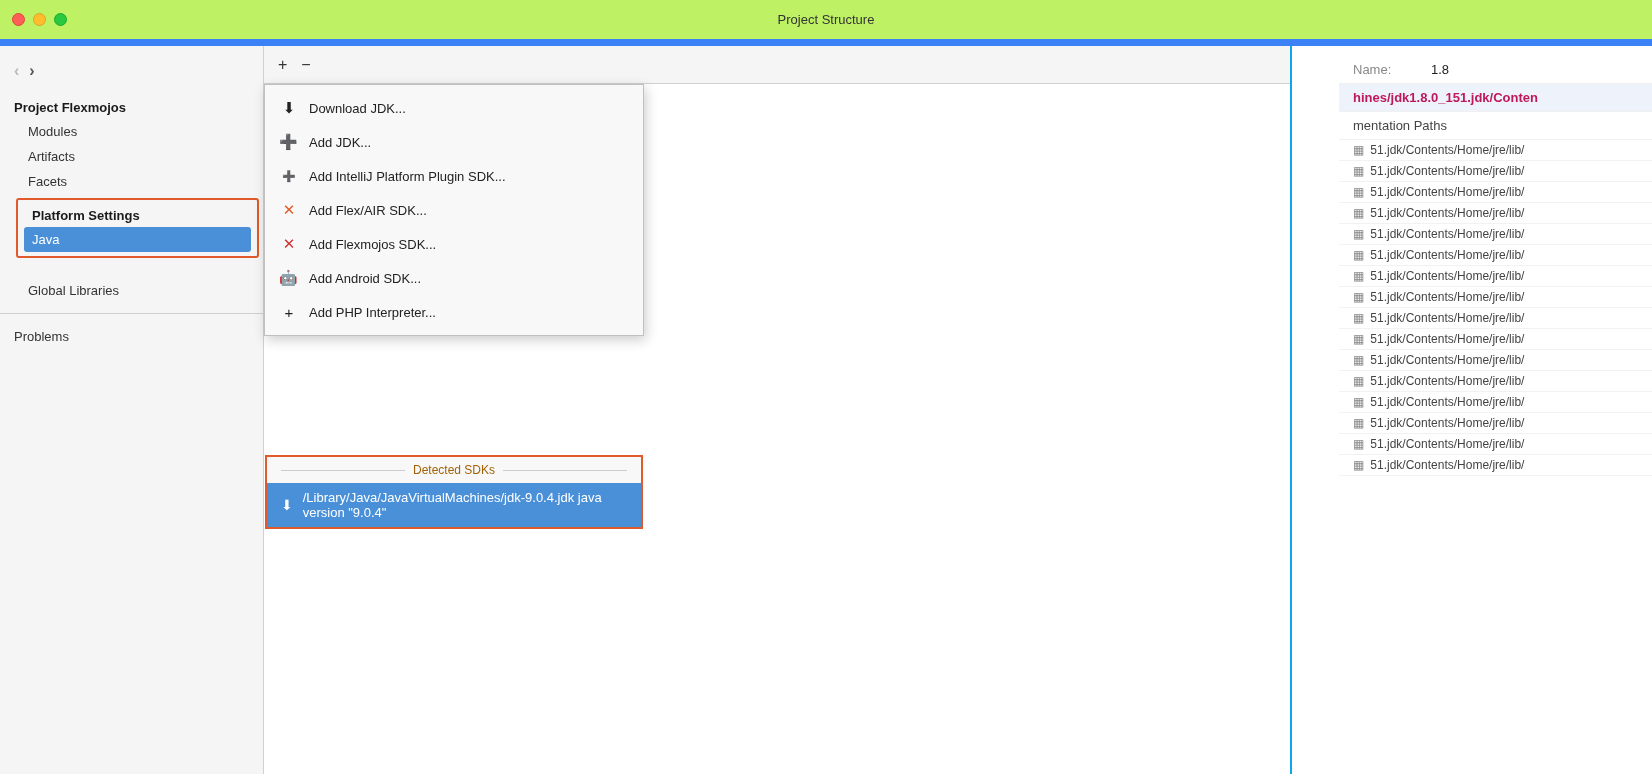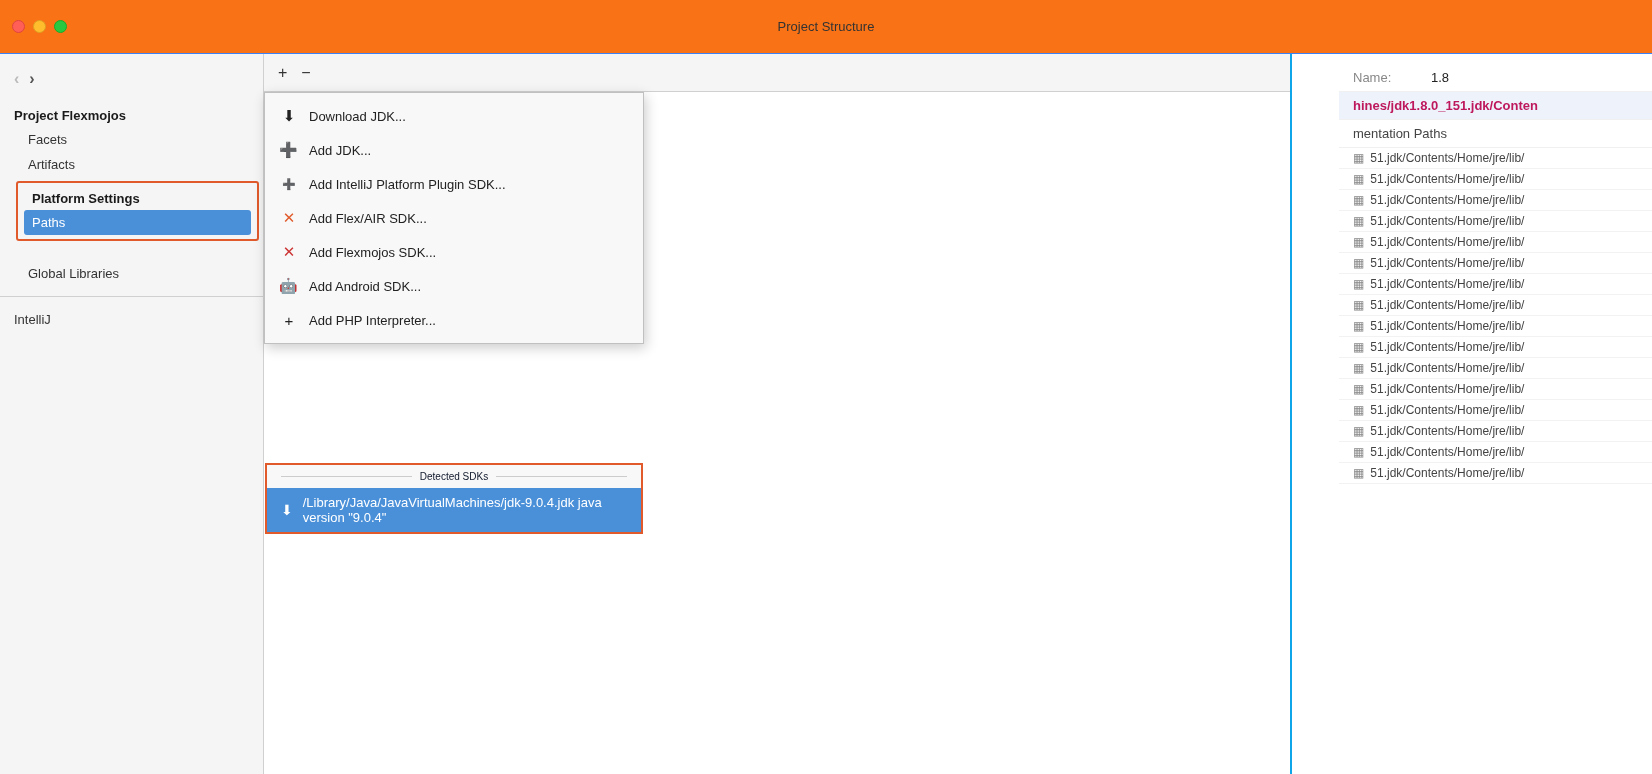--- a/index.html
+++ b/index.html
@@ -7,23 +7,23 @@
       font-family: -apple-system, BlinkMacSystemFont, "Helvetica Neue", Arial, sans-serif;
       font-size: 13px;
       background: #ececec;
       width: 1652px;
       height: 774px;
       overflow: hidden;
     }
 
     
     .titlebar {
-      height: 54px;
-      background: #f97316;
-      border-bottom: 1px solid #3b82f6;
+      height: 46px;
+      background: #bef264;
+      border-bottom: 7px solid #3b82f6;
       display: flex;
       align-items: center;
       justify-content: center;
       position: relative;
     }
     .titlebar-title {
       font-size: 13px;
       font-weight: 500;
       color: #333;
     }
@@ -160,22 +160,22 @@
       left: 0;
       right: 0;
       background: #f8f8f8;
       border: 2px solid #e05a2b;
       z-index: 90;
     }
     .detected-sdks-header {
       display: flex;
       align-items: center;
       padding: 6px 14px;
-      font-size: 10px;
-      color: #0f172a;
+      font-size: 12px;
+      color: #a16207;
       font-weight: 500;
       gap: 8px;
     }
     .detected-sdks-header::before,
     .detected-sdks-header::after {
       content: '';
       flex: 1;
       height: 1px;
       background: #ccc;
     }
@@ -282,33 +282,34 @@
 
   <div class="sidebar">
 
     <div class="nav-back-forward">
       <span class="nav-arrow disabled">‹</span>
       <span class="nav-arrow">›</span>
     </div>
 
     <div class="section-header">Project Flexmojos</div>
 
+    <div class="nav-item">Modules</div>
+    <div class="nav-item">Artifacts</div>
     <div class="nav-item">Facets</div>
-    <div class="nav-item">Artifacts</div>
 
     <div class="platform-settings-container">
       <div class="platform-settings-label">Platform Settings</div>
-      <div class="sdk-nav-item">Paths</div>
+      <div class="sdk-nav-item">Java</div>
     </div>
 
     <div class="nav-item" style="margin-top:20px;">Global Libraries</div>
 
     <div class="divider"></div>
 
-    <div class="problems-item">IntelliJ</div>
+    <div class="problems-item">Problems</div>
   </div>
 
   <div class="center-panel">
 
     <div class="toolbar">
       <span class="toolbar-btn">+</span>
       <span class="toolbar-btn">−</span>
     </div>
 
     <div class="dropdown-menu">

